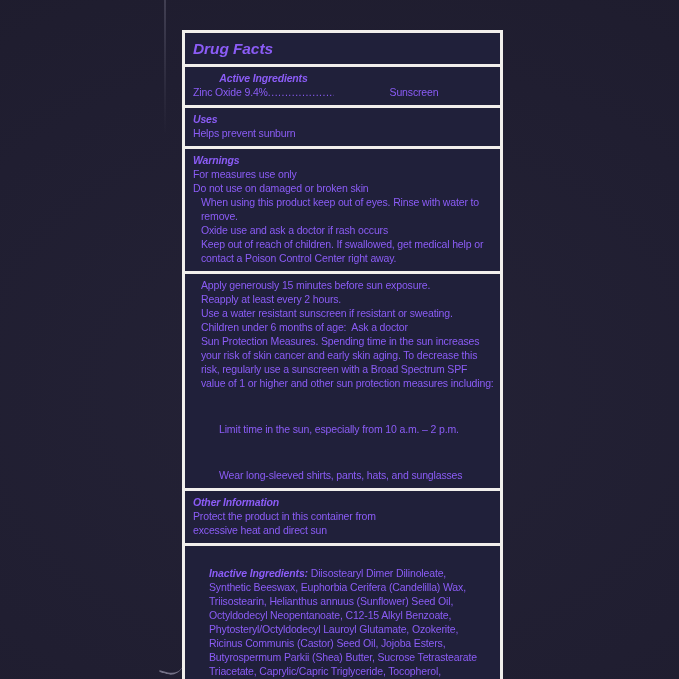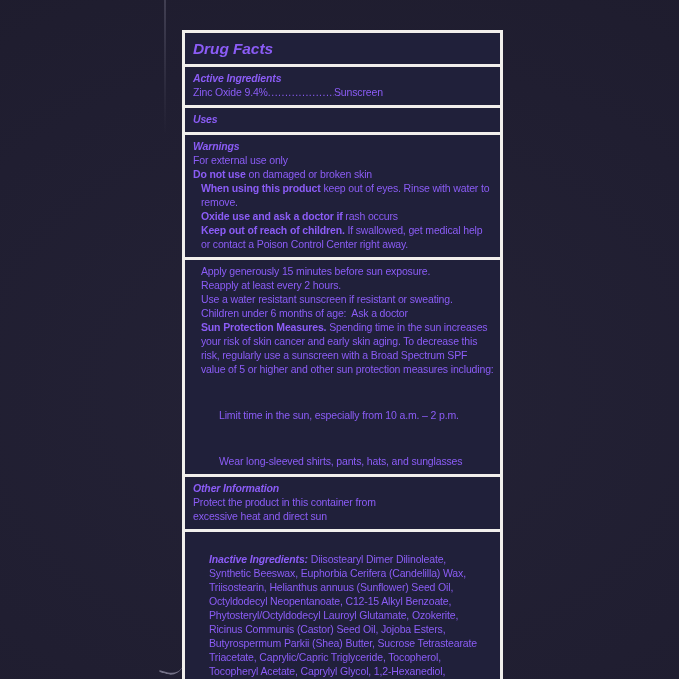--- a/index.html
+++ b/index.html
@@ -55,29 +55,30 @@
     line-height: 21px;
     font-weight: 700;
     font-style: italic;
     padding: 5px 6px 5px 8px;
     letter-spacing: -0.1px;
   }
   .heading {
     font-weight: 700;
     font-style: italic;
   }
-  b { font-weight: 700; }
+  b { font-weight: 400; }
   .ln { display: block; }
   .indent1 { padding-left: 8px; }
   .indent2 { padding-left: 26px; margin-top: 32px; }
   
   .ai-grid {
     display: grid;
     grid-template-columns: 141px 1fr;
     column-gap: 0;
+    text-align: center;
   }
   .ai-cell-left {
     white-space: nowrap;
     overflow: hidden;
   }
   .ai-dots {
     letter-spacing: 0.5px;
   }
   .inactive-par { margin: 16px; }
 </style>
@@ -100,39 +101,40 @@
       </div>
       <div class="ai-grid">
         <span class="ai-cell-left"><span>Zinc Oxide 9.4%</span><span class="ai-dots">................................................................................</span></span>
         <span>Sunscreen</span>
       </div>
     </div>
     <div class="divider"></div>
 
     <div class="section">
       <span class="ln heading">Uses</span>
+      <span class="ln">Helps prevent sunburn</span>
     </div>
     <div class="divider"></div>
 
     <div class="section">
       <span class="ln heading">Warnings</span>
-      <span class="ln">For external use only</span>
+      <span class="ln">For measures use only</span>
       <span class="ln"><b>Do not use</b><span> on damaged or broken skin</span></span>
       <span class="ln indent1"><b>When using this product</b><span> keep out of eyes. Rinse with water to remove.</span></span>
       <span class="ln indent1"><b>Oxide use and ask a doctor if</b><span> rash occurs</span></span>
       <span class="ln indent1"><b>Keep out of reach of children.</b><span> If swallowed, get medical help or contact a Poison Control Center right away.</span></span>
     </div>
     <div class="divider"></div>
 
     <div class="section">
       <span class="ln indent1">Apply generously 15 minutes before sun exposure.</span>
       <span class="ln indent1">Reapply at least every 2 hours.</span>
       <span class="ln indent1">Use a water resistant sunscreen if resistant or sweating.</span>
       <span class="ln indent1">Children under 6 months of age:&nbsp; Ask a doctor</span>
-      <span class="ln indent1"><b>Sun Protection Measures.</b><span> Spending time in the sun increases your risk of skin cancer and early skin aging. To decrease this risk, regularly use a sunscreen with a Broad Spectrum SPF value of 5 or higher and other sun protection measures including:</span></span>
+      <span class="ln indent1"><b>Sun Protection Measures.</b><span> Spending time in the sun increases your risk of skin cancer and early skin aging. To decrease this risk, regularly use a sunscreen with a Broad Spectrum SPF value of 1 or higher and other sun protection measures including:</span></span>
       <span class="ln indent2">Limit time in the sun, especially from 10 a.m. – 2 p.m.</span>
       <span class="ln indent2">Wear long-sleeved shirts, pants, hats, and sunglasses</span>
     </div>
     <div class="divider"></div>
 
     <div class="section">
       <span class="ln heading">Other Information</span>
       <span class="ln">Protect the product in this container from</span>
       <span class="ln">excessive heat and direct sun</span>
     </div>

